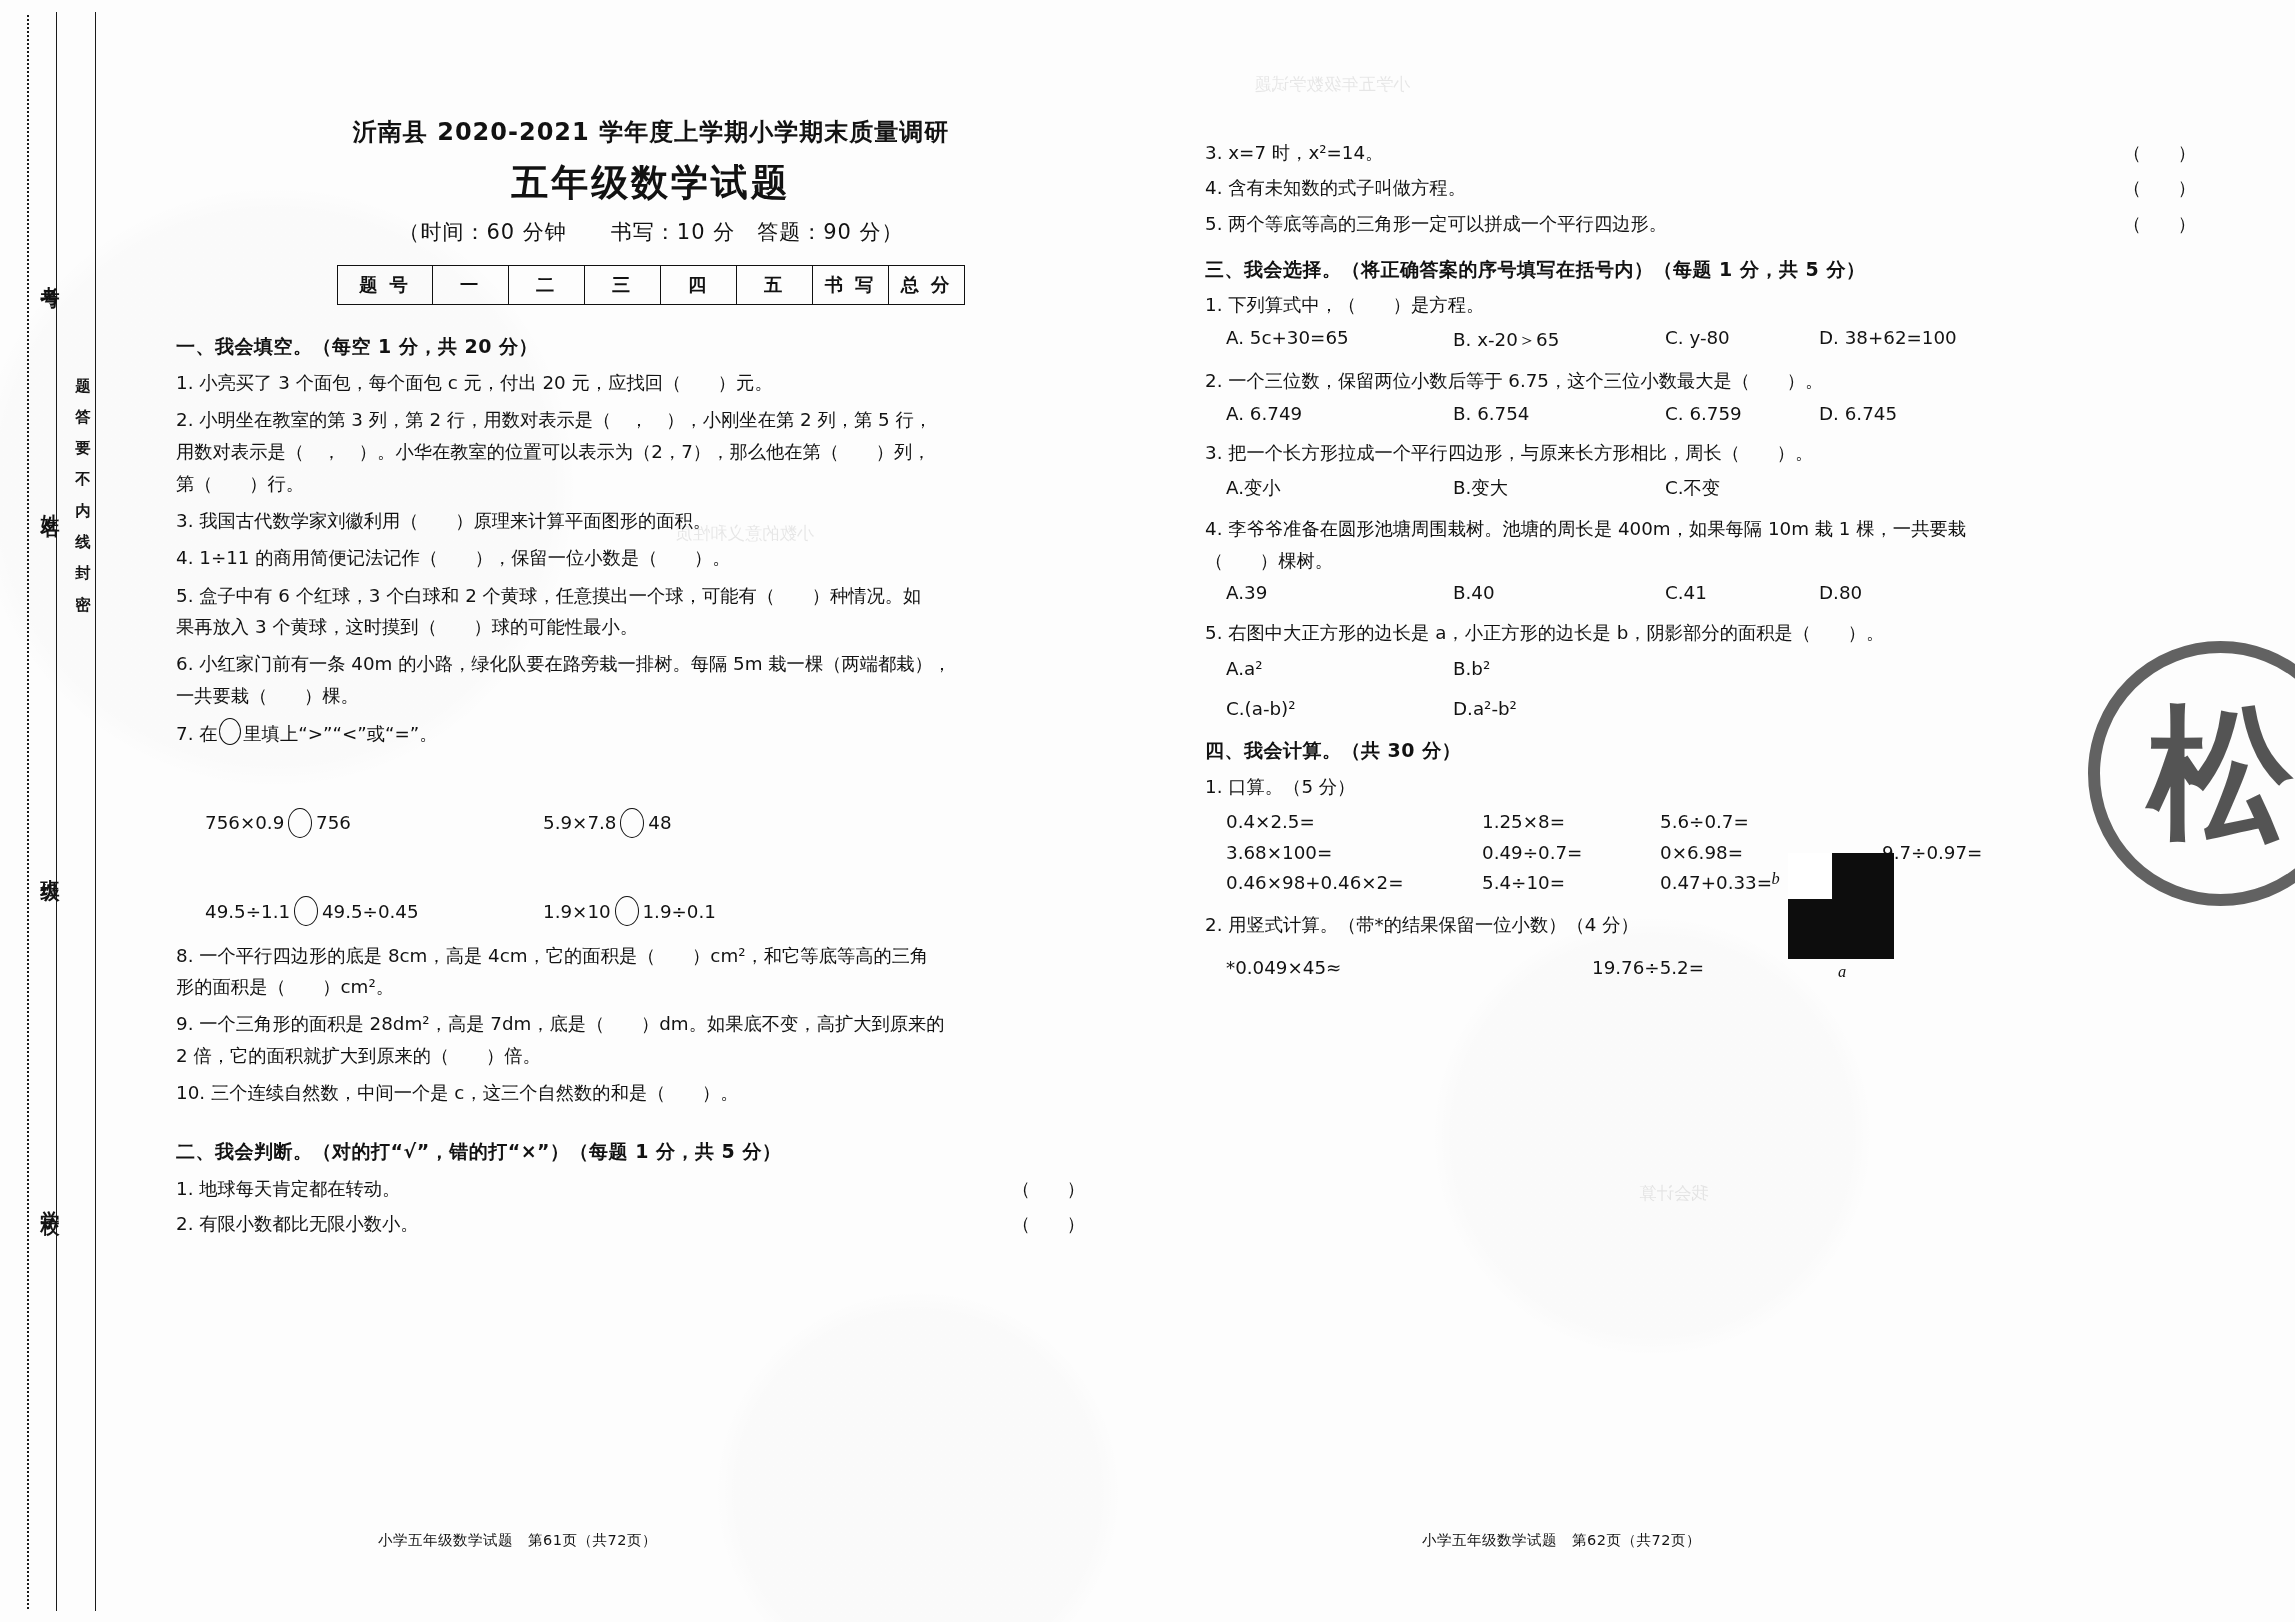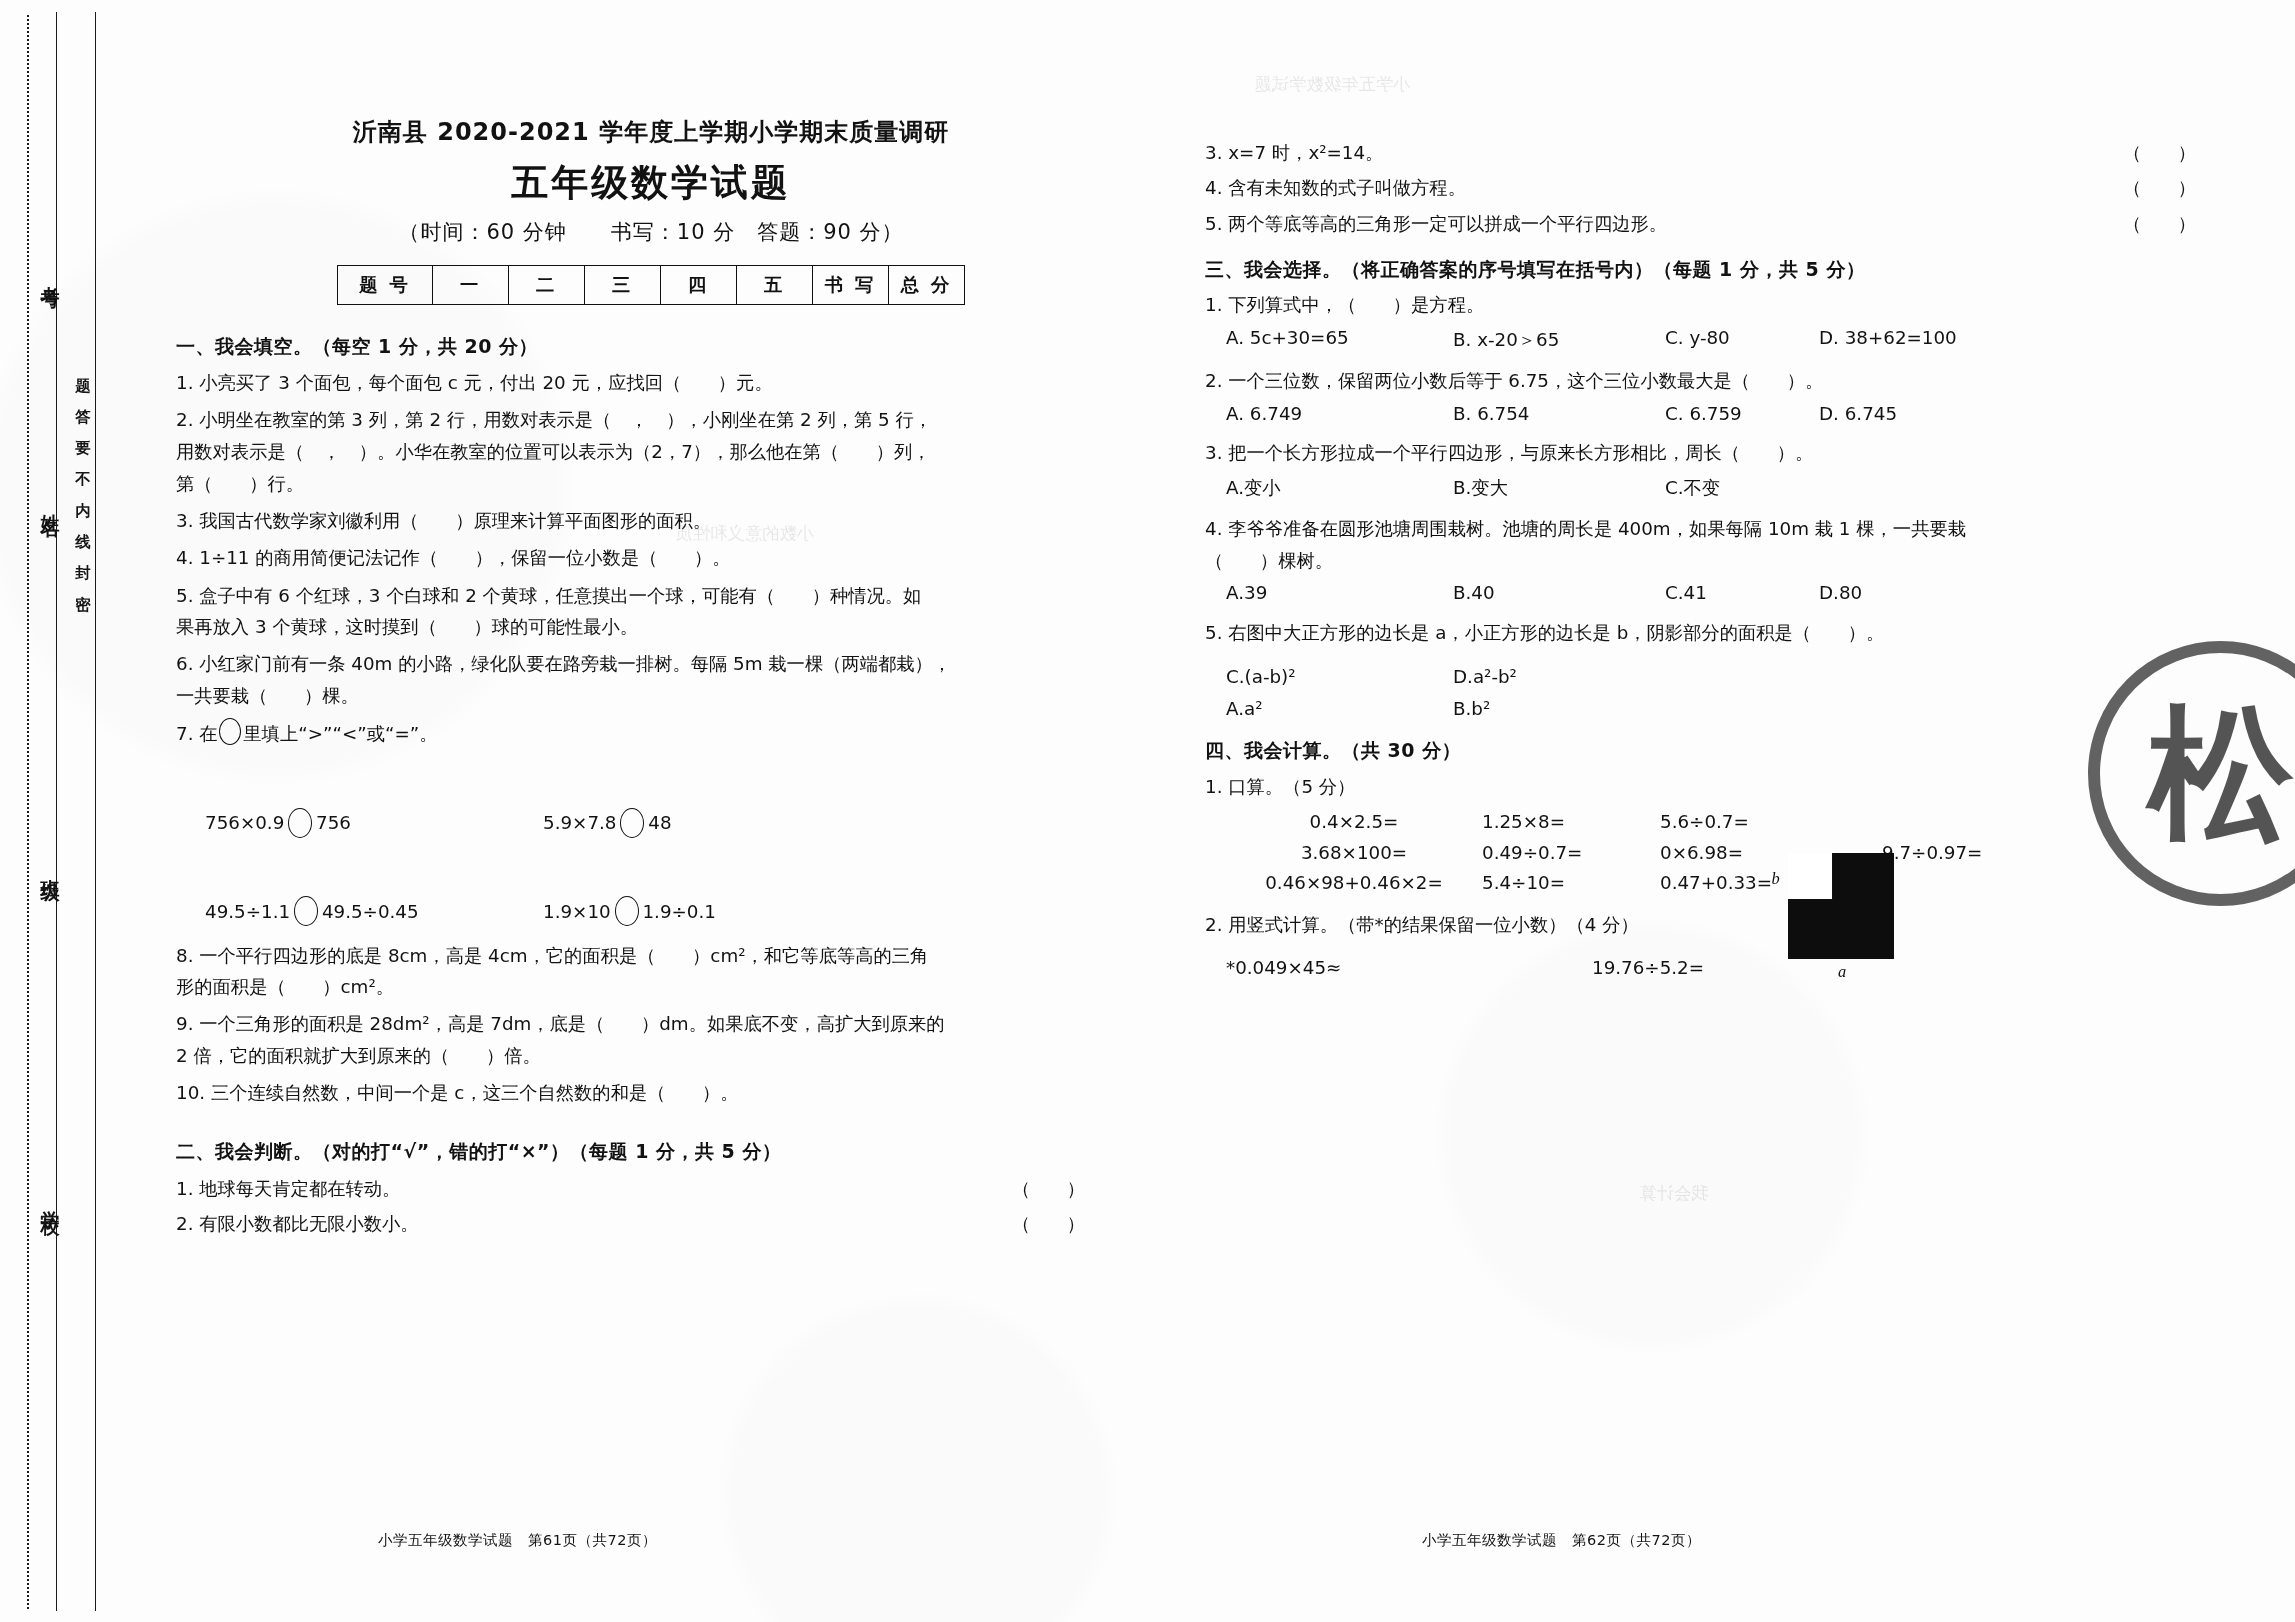--- a/index.html
+++ b/index.html
@@ -57,21 +57,21 @@
      font-family:"DejaVu Sans","Liberation Sans",sans-serif;}
   .q{font-size:18.3px;line-height:1.62;margin:7.7px 0 0 0;
      font-family:"DejaVu Sans","Liberation Sans",sans-serif;}
   .opts{display:flex;font-size:18.3px;margin:6.8px 0 0 21px;
      font-family:"DejaVu Sans","Liberation Sans",sans-serif;}
   .opts span{display:block;}
   .o1{width:227px;}.o2{width:212px;}.o3{width:154px;}.o4{width:145px;}
   .calcrow{display:flex;font-size:18.3px;margin:9.6px 0 0 21px;
      font-family:"DejaVu Sans","Liberation Sans",sans-serif;}
   .calcrow span{display:block;}
-  .c1{width:256px;text-align:center;}.c2{width:178px;}.c3{width:222px;}.c4{width:145px;}
+  .c1{width:256px;}.c2{width:178px;}.c3{width:222px;}.c4{width:145px;}
   .tf{display:flex;justify-content:space-between;font-size:18.3px;margin:10.6px 0 0 0;
      font-family:"DejaVu Sans","Liberation Sans",sans-serif;}
   .tf .paren{margin-right:41px;}
 
   
   .cmprow{display:flex;font-size:18.3px;margin:12.5px 0 0 29px;align-items:center;
      font-family:"DejaVu Sans","Liberation Sans",sans-serif;}
   .cmpitem{display:flex;align-items:center;margin-top:46px;}
   .cmpitem.first{width:338px;}
   .circ{display:inline-block;width:22px;height:28px;border:1.9px solid #111;
@@ -260,27 +260,27 @@
       <div class="q" style="margin-top:14.5px;">4. 李爷爷准备在圆形池塘周围栽树。池塘的周长是 400m，如果每隔 10m 栽 1 棵，一共要栽</div>
       <div class="q" style="margin-top:1.9px;">（　　）棵树。</div>
       <div class="opts">
         <span class="o1">A.39</span>
         <span class="o2">B.40</span>
         <span class="o3">C.41</span>
         <span class="o4">D.80</span>
       </div>
 
       <div class="q" style="margin-top:14.5px;">5. 右图中大正方形的边长是 a，小正方形的边长是 b，阴影部分的面积是（　　）。</div>
+      <div class="opts" style="margin-top:10.6px;">
+        <span class="o1">A.a²</span>
+        <span class="o2">B.b²</span>
+      </div>
       <div class="opts" style="margin-top:19px;">
         <span class="o1">C.(a-b)²</span>
         <span class="o2">D.a²-b²</span>
-      </div>
-      <div class="opts" style="margin-top:10.6px;">
-        <span class="o1">A.a²</span>
-        <span class="o2">B.b²</span>
       </div>
 
       <div class="sec-head" style="margin-top:19px;">四、我会计算。（共 30 分）</div>
       <div class="q">1. 口算。（5 分）</div>
 
       <div class="calcrow">
         <span class="c1">0.4×2.5=</span>
         <span class="c2">1.25×8=</span>
         <span class="c3">5.6÷0.7=</span>
         <span class="c4"></span>

